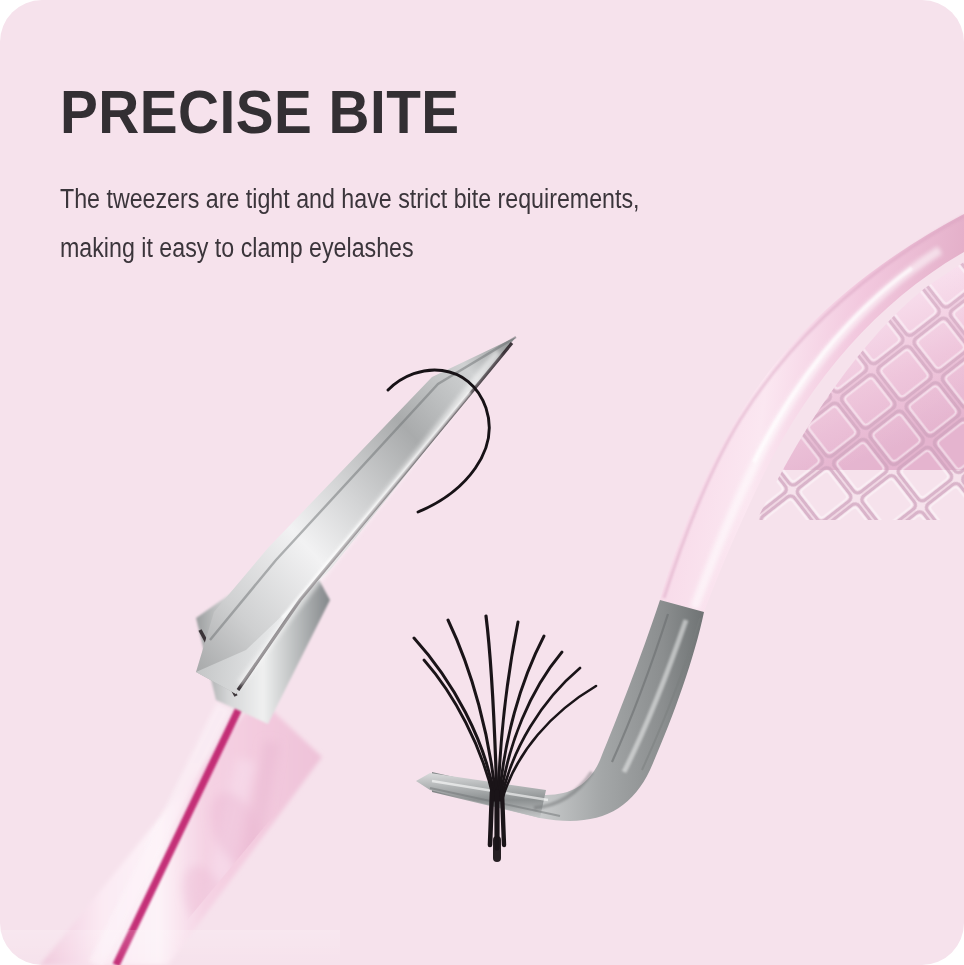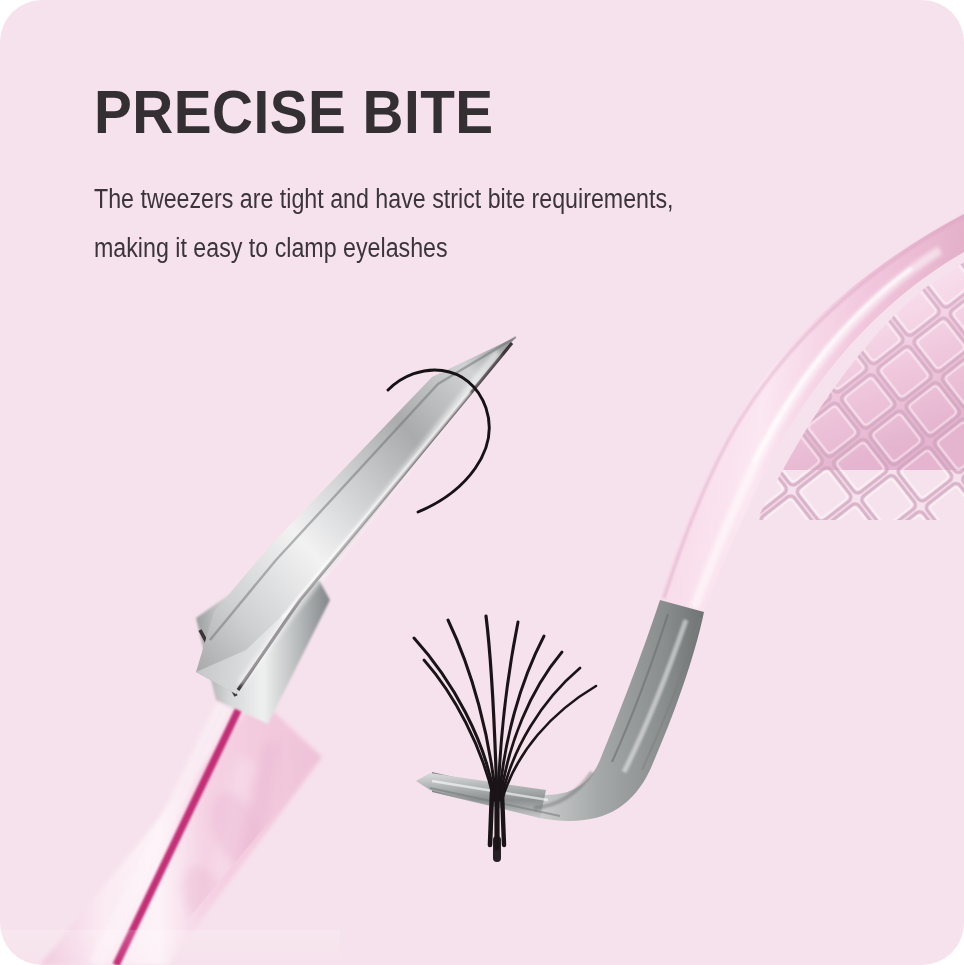--- a/index.html
+++ b/index.html
@@ -23,21 +23,20 @@
     overflow: hidden;
   }
 
   
   #text-block {
     position: absolute;
     left: 60px;
     top: 78px;
     width: 800px;
     z-index: 40;
-    margin-left: 34px;
   }
   #headline {
     margin: 0;
     font-family: "Liberation Sans Narrow", "Liberation Sans", sans-serif;
     font-weight: bold;
     font-size: 61px;
     line-height: 68px;
     letter-spacing: 0.5px;
     color: #332f33;
     transform: scaleX(0.93);

